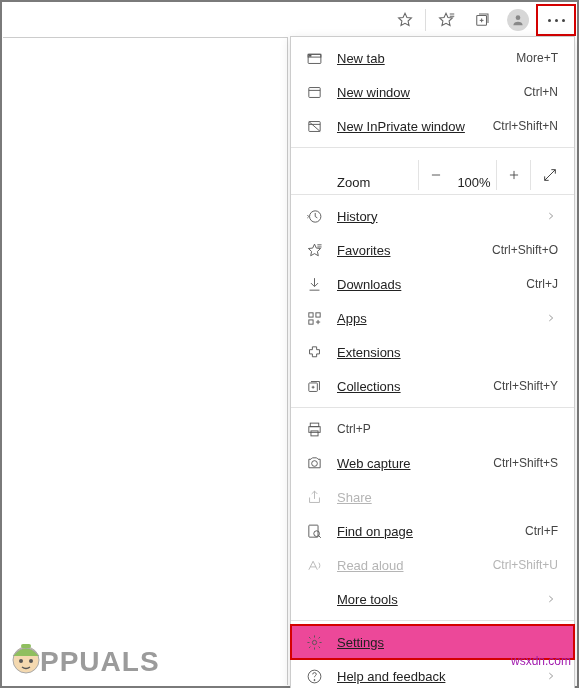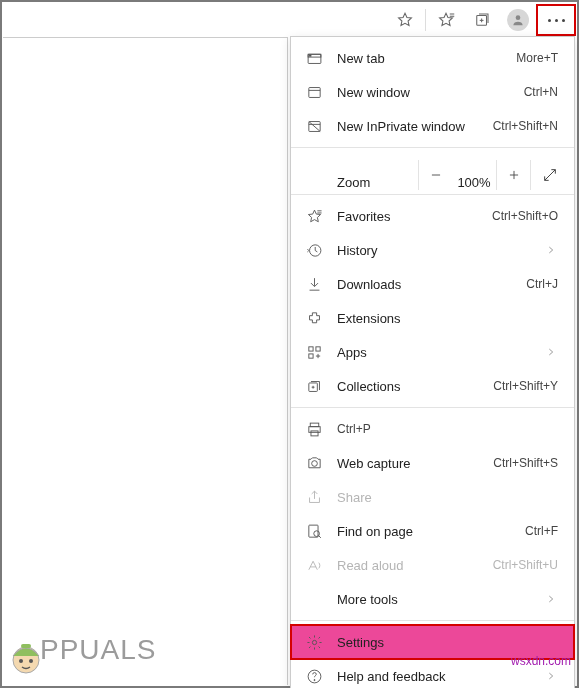--- a/index.html
+++ b/index.html
@@ -76,21 +76,21 @@
     outline: 2px solid #d40000;
     outline-offset: -1px;
   }
   .mi-icon {
     width: 22px; height:20px;
     display:flex; align-items:center; justify-content:center;
     margin-right: 12px;
     color:#555;
   }
   .mi-icon svg { width:17px; height:17px; stroke:#555; fill:none; stroke-width:1.3; }
-  .mi-label { flex: 1; }
+  .mi-label { flex: 1; text-decoration: underline; }
   .mi-shortcut { font-size: 12px; color:#444; }
   .menu-item.dis .mi-shortcut { color:#b5b5b5; }
   .mi-chevron { width:14px; display:flex; align-items:center; justify-content:center; margin-left:8px;}
   .mi-chevron svg { width:10px;height:10px; stroke:#666; fill:none; stroke-width:1.6;}
   .menu-sep { height:1px; background:#e3e3e3; margin:4px 0; }
   .menu-item.noicon .mi-icon { visibility:hidden; }
   
   .zoom-row {
     display:flex; align-items:flex-end; height:38px;
     padding: 0 6px 0 12px;
@@ -102,23 +102,23 @@
     border-left:1px solid #e3e3e3;
   }
   .z-val { width:44px; text-align:center; }
   .z-btn svg { width:14px;height:14px; stroke:#444; stroke-width:1.5; fill:none; }
   .z-full { width:38px; height:30px; display:flex;align-items:center;justify-content:center; border-left:1px solid #e3e3e3;}
   .z-full svg { width:16px;height:16px; stroke:#444; stroke-width:1.5; fill:none;}
   
   .wm-logo {
     position:absolute;
     left:6px; bottom:10px;
-    display:flex; 
+    display:flex; align-items:flex-end;
     color:#9b9b9b;
-    font-weight:400;
+    font-weight:700;
     font-size:28px;
     letter-spacing:1px;
   }
   .wm-logo .head {
     width:40px; height:44px;
     margin-right:-6px;
     position:relative;
   }
   .wm-source {
     position:absolute; right:8px; bottom:20px;
@@ -232,82 +232,82 @@
           <path d="M10 20H4v-6"></path>
         </svg>
     </div>
   </div>
 
   <div class="menu-sep"></div>
 
   <div class="menu-item">
     <span class="mi-icon">
       <svg viewBox="0 0 24 24">
+          <circle cx="13" cy="12" r="8"></circle>
+          <path d="M13 7v5l3 2"></path>
+          <path d="M4 12l-2-2m2 2l-2 2"></path>
+        </svg>
+    </span>
+    <span class="mi-label">History</span>
+    <span class="mi-chevron">
+      <svg viewBox="0 0 24 24">
+          <path d="M8 5l8 7-8 7"></path>
+        </svg>
+    </span>
+  </div>
+
+  <div class="menu-item">
+    <span class="mi-icon">
+      <svg viewBox="0 0 24 24">
           <path d="M12 3l2.6 5.6 6 .6-4.5 4.2 1.3 6-5.4-3-5.4 3 1.3-6L3.4 9.2l6-.6z"></path>
           <line x1="16" y1="4" x2="22" y2="4"></line>
           <line x1="16" y1="7" x2="22" y2="7"></line>
         </svg>
     </span>
     <span class="mi-label">Favorites</span>
     <span class="mi-shortcut">Ctrl+Shift+O</span>
   </div>
 
   <div class="menu-item">
     <span class="mi-icon">
       <svg viewBox="0 0 24 24">
-          <circle cx="13" cy="12" r="8"></circle>
-          <path d="M13 7v5l3 2"></path>
-          <path d="M4 12l-2-2m2 2l-2 2"></path>
-        </svg>
-    </span>
-    <span class="mi-label">History</span>
-    <span class="mi-chevron">
-      <svg viewBox="0 0 24 24">
-          <path d="M8 5l8 7-8 7"></path>
-        </svg>
-    </span>
-  </div>
-
-  <div class="menu-item">
-    <span class="mi-icon">
-      <svg viewBox="0 0 24 24">
           <path d="M12 3v11"></path>
           <path d="M7 10l5 5 5-5"></path>
           <path d="M5 20h14"></path>
         </svg>
     </span>
     <span class="mi-label">Downloads</span>
     <span class="mi-shortcut">Ctrl+J</span>
-  </div>
-
-  <div class="menu-item">
-    <span class="mi-icon">
-      <svg viewBox="0 0 24 24">
-          <path d="M9 4h6v4h4v6h-4v4H9v-4H5V8h4z"></path>
-        </svg>
-    </span>
-    <span class="mi-label">Extensions</span>
   </div>
 
   <div class="menu-item">
     <span class="mi-icon">
       <svg viewBox="0 0 24 24">
           <rect x="4" y="4" width="6" height="6"></rect>
           <rect x="14" y="4" width="6" height="6"></rect>
           <rect x="4" y="14" width="6" height="6"></rect>
           <line x1="14" y1="17" x2="20" y2="17"></line>
           <line x1="17" y1="14" x2="17" y2="20"></line>
         </svg>
     </span>
     <span class="mi-label">Apps</span>
     <span class="mi-chevron">
       <svg viewBox="0 0 24 24">
           <path d="M8 5l8 7-8 7"></path>
         </svg>
     </span>
+  </div>
+
+  <div class="menu-item">
+    <span class="mi-icon">
+      <svg viewBox="0 0 24 24">
+          <path d="M9 4h6v4h4v6h-4v4H9v-4H5V8h4z"></path>
+        </svg>
+    </span>
+    <span class="mi-label">Extensions</span>
   </div>
 
   <div class="menu-item">
     <span class="mi-icon">
       <svg viewBox="0 0 24 24">
           <rect x="4" y="7" width="12" height="12" rx="1"></rect>
           <path d="M7 5h12v12"></path>
           <line x1="8" y1="13" x2="12" y2="13"></line>
           <line x1="10" y1="11" x2="10" y2="15"></line>
         </svg>

